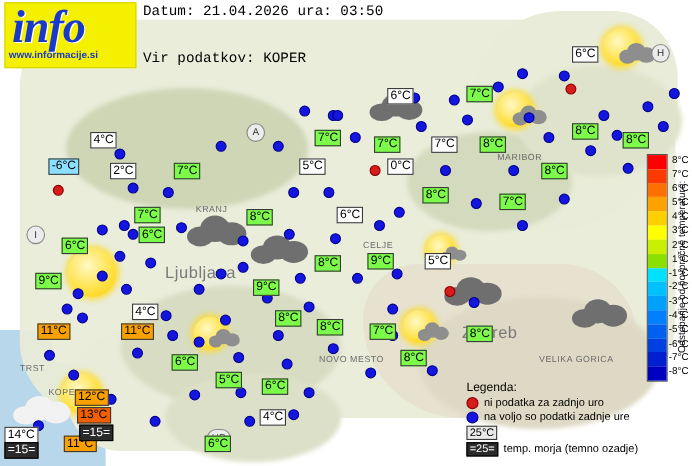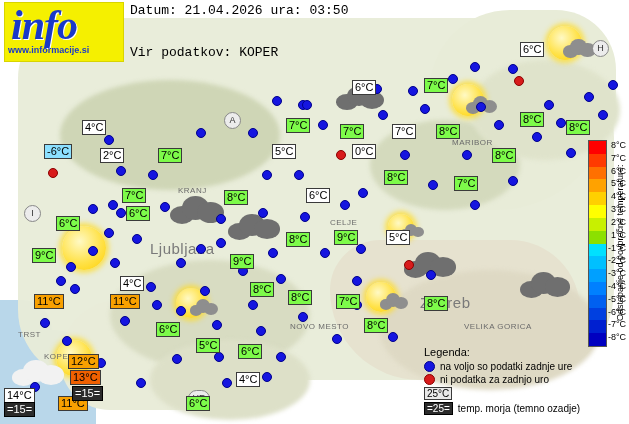--- a/index.html
+++ b/index.html
@@ -195,21 +195,21 @@
           <div class="cl cl-light" style="left: 11.44px; top: 0px; width: 26px; height: 22.1px;"></div>
           <div class="cl cl-light" style="left: 26px; top: 5.2px; width: 26px; height: 19.5px;"></div>
         </div>
       </div>
     </div>
   <div id="cities-layer">
       <div class="city" style="left: 178px; top: 186px;">KRANJ</div>
       <div class="city big" style="left: 150px; top: 240px;">Ljubljana</div>
       <div class="city" style="left: 290px; top: 322px;">NOVO MESTO</div>
       <div class="city big" style="left: 420px; top: 294px;">Zagreb</div>
-      <div class="city" style="left: 464px; top: 322px;">VELIKA GORICA</div>
+      <div class="city" style="left: 490px; top: 322px;">VELIKA GORICA</div>
       <div class="city" style="left: 452px; top: 138px;">MARIBOR</div>
       <div class="city" style="left: 330px; top: 218px;">CELJE</div>
       <div class="city" style="left: 44px; top: 352px;">KOPER</div>
       <div class="city" style="left: 18px; top: 330px;">TRST</div>
     </div>
   <div id="codes-layer">
       <div class="rcode" style="left: 224px; top: 112px;">A</div>
       <div class="rcode" style="left: 24px; top: 205px;">I</div>
       <div class="rcode" style="left: 592px; top: 40px;">H</div>
       <div class="rcode wide" style="left: 188px; top: 390px;">HR</div>
@@ -385,26 +385,26 @@
       <span style="top: 143.938px;">-4°C</span>
       <span style="top: 156.75px;">-5°C</span>
       <span style="top: 169.562px;">-6°C</span>
       <span style="top: 182.375px;">-7°C</span>
       <span style="top: 195.188px;">-8°C</span>
     </div>
 
   <div class="legend">
     <div class="ltitle">Legenda:</div>
     <div class="lrow">
+      <span class="sw lsq red"></span>
+      <span>ni podatka za zadnjo uro</span>
+    </div>
+    <div class="lrow">
       <span class="sw lsq"></span>
       <span>na voljo so podatki zadnje ure</span>
-    </div>
-    <div class="lrow">
-      <span class="sw lsq red"></span>
-      <span>ni podatka za zadnjo uro</span>
     </div>
     <div class="lrow">
       <span class="sw lchip">25°C</span>
     </div>
     <div class="lrow">
       <span class="sw lchip dark">=25=</span>
       <span>temp. morja (temno ozadje)</span>
     </div>
   </div>
 

